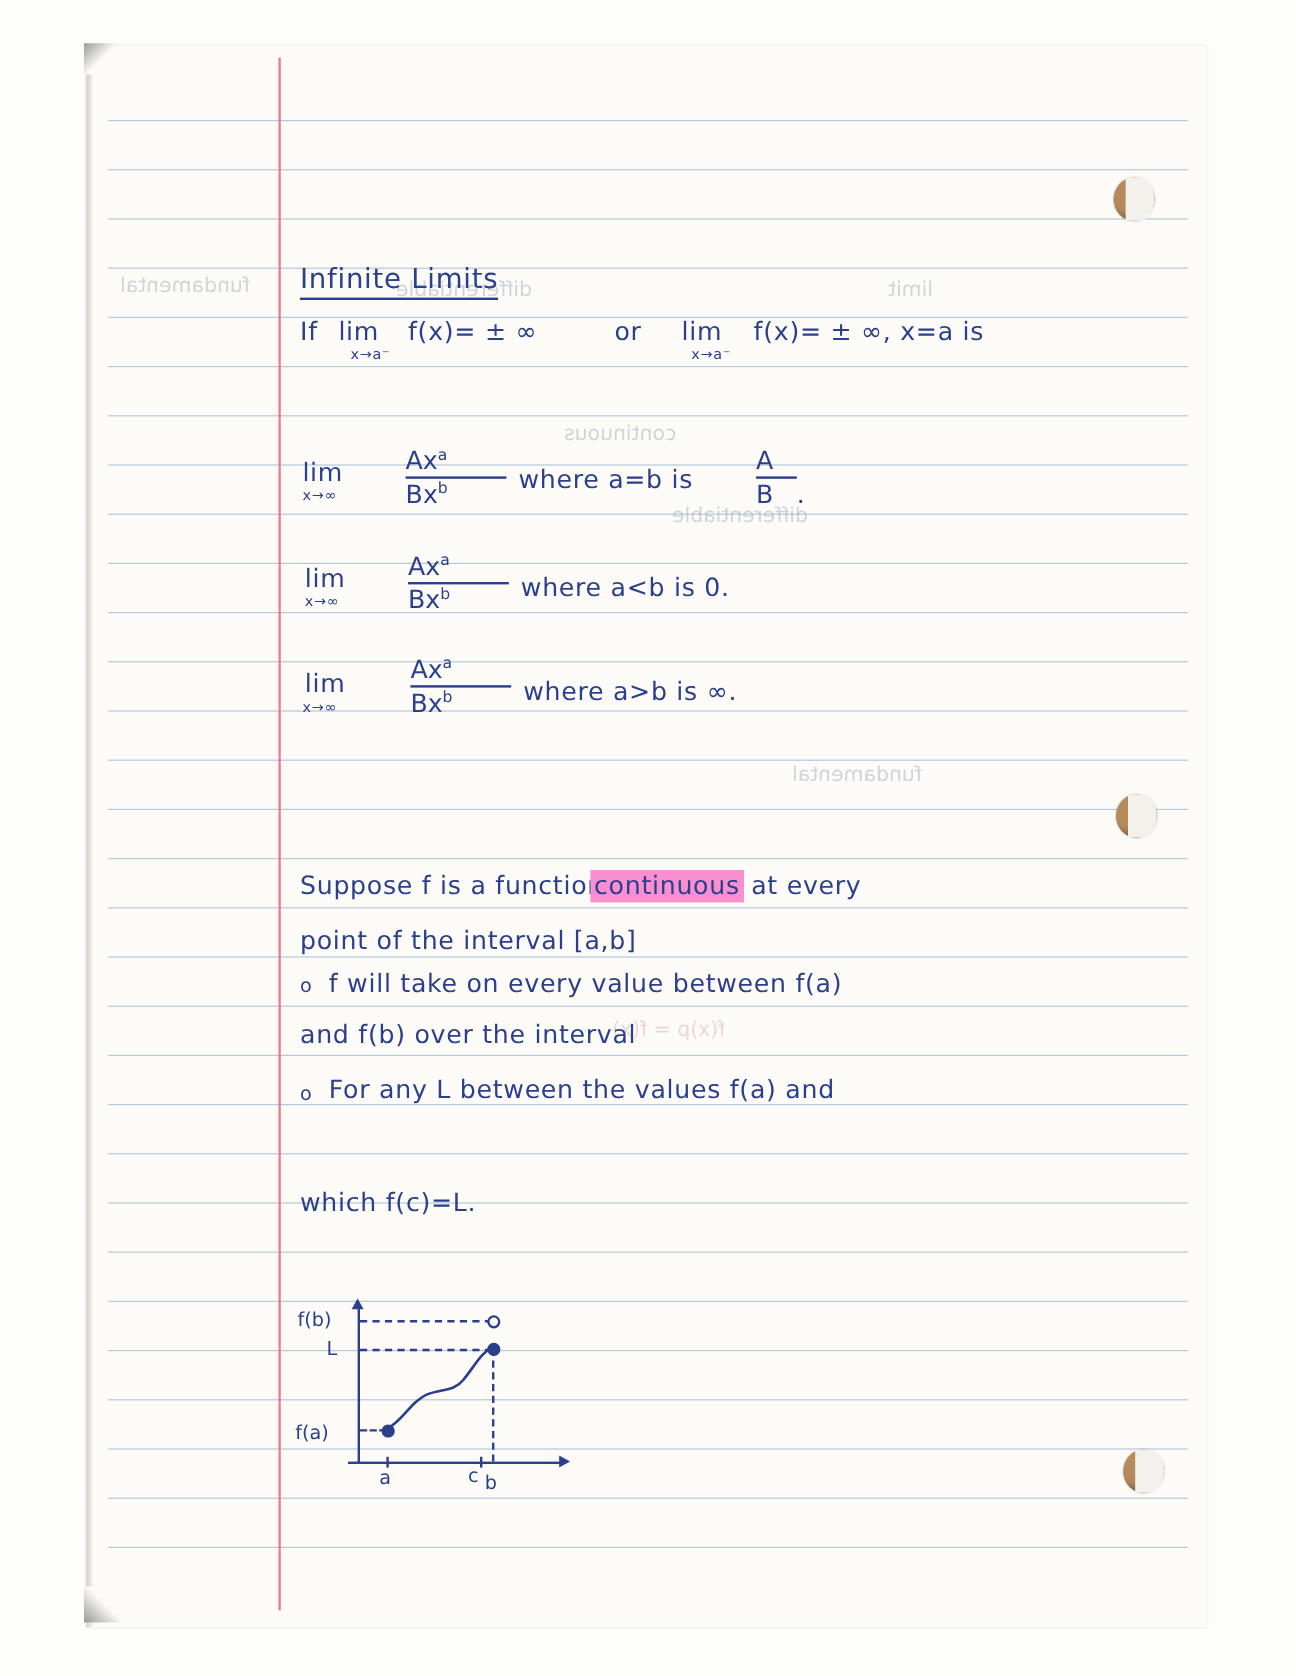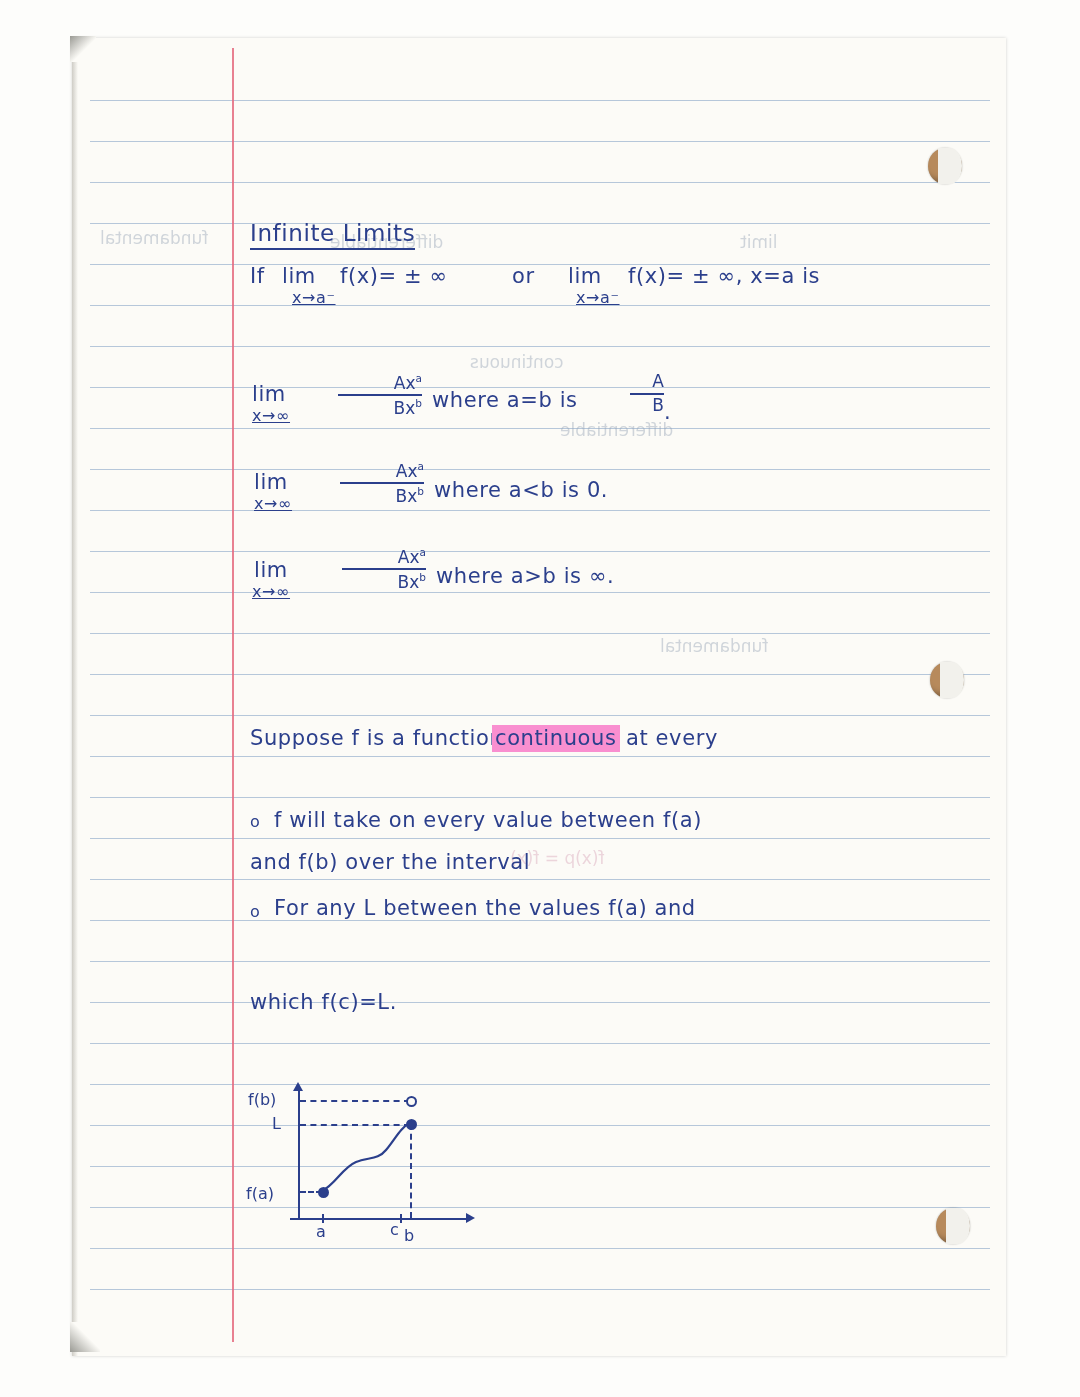--- a/index.html
+++ b/index.html
@@ -101,41 +101,40 @@
     font-size: 21px;
     letter-spacing: 0.6px;
     white-space: nowrap;
   }
   .hw.lg { font-size: 23px; }
   .hw.underline {
     border-bottom: 2px solid #2b3f8c;
     padding-bottom: 2px;
   }
   .hw.sub {
-    font-size: 16px;
-    text-decoration: underline;
+    font-size: 12px;
   }
 
   
   .hl-yellow {
     background: #f2ef5a;
     padding: 1px 4px 2px 2px;
   }
   .hl-pink {
     background: #f98fd0;
     padding: 1px 3px 2px 3px;
   }
 
   
   .frac {
     position: absolute;
     display: inline-block;
-    text-align: right;
+    text-align: left;
     color: #2b3f8c;
-    font-size: 17px;
+    font-size: 21px;
     line-height: 1.15;
   }
   .frac .num { display: block; }
   .frac .bar { display: block; border-top: 2px solid #2b3f8c; margin: 1px 0; }
   .frac .den { display: block; }
 
   sup.hwsup { font-size: 0.62em; }
 
   
   .ghost {
@@ -275,20 +274,21 @@
     <span class="den"><span>Bx</span><sup class="hwsup">b</sup></span>
   </div>
   <div class="hw" style="left:436px; top:564px;">where a&gt;b is ∞.</div>
 
 
   <div class="hw" style="left:250px; top:726px;">Suppose f is a function</div>
   <div class="hw" style="left:492px; top:726px;">
     <span class="hl-pink">continuous</span>
   </div>
   <div class="hw" style="left:626px; top:726px;">at every</div>
+  <div class="hw" style="left:250px; top:772px;">point of the interval [a,b]</div>
 
   <div class="hw" style="left:250px; top:812px; font-size:16px;">o</div>
   <div class="hw" style="left:274px; top:808px;">f will take on every value between f(a)</div>
   <div class="hw" style="left:250px; top:850px;">and f(b) over the interval</div>
 
   <div class="hw" style="left:250px; top:902px; font-size:16px;">o</div>
   <div class="hw" style="left:274px; top:896px;">For any L between the values f(a) and</div>
   <div class="hw" style="left:250px; top:978px;margin-top:12px;">which f(c)=L.</div>
 
   <div class="graph">

